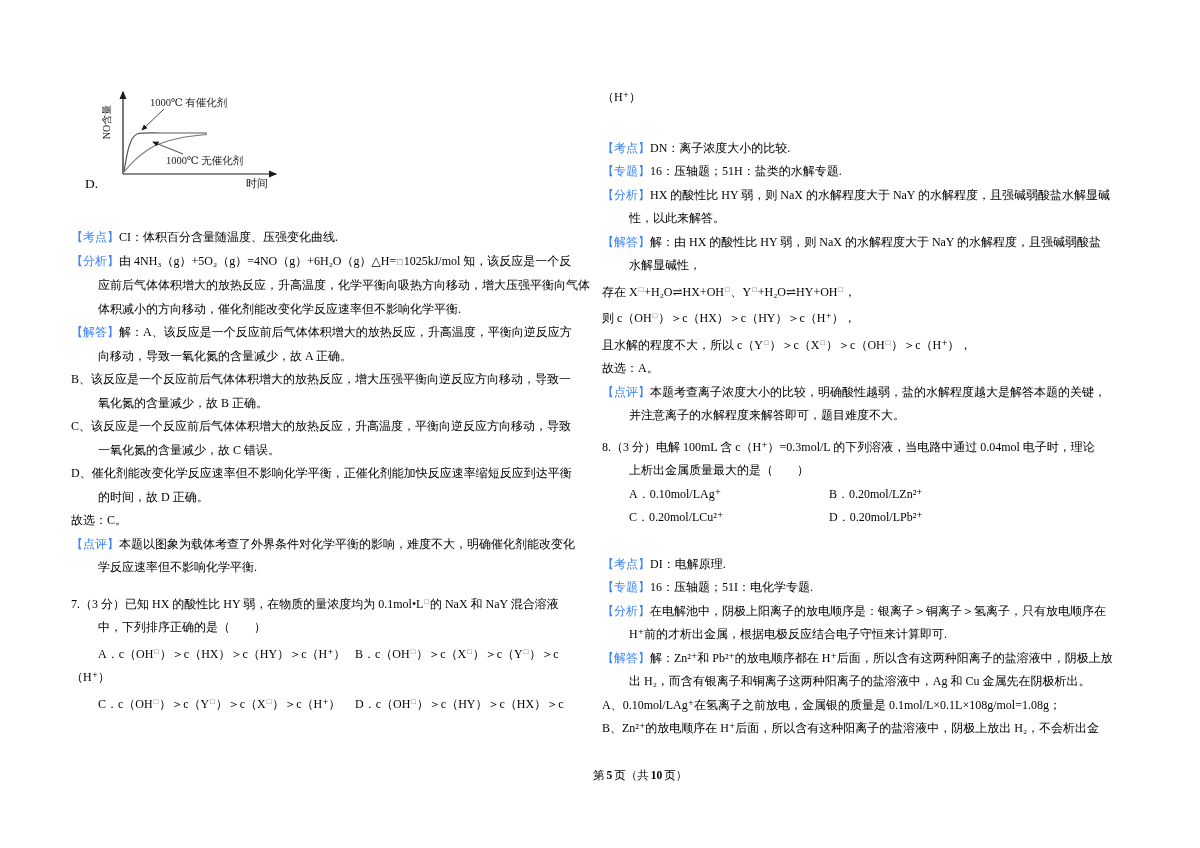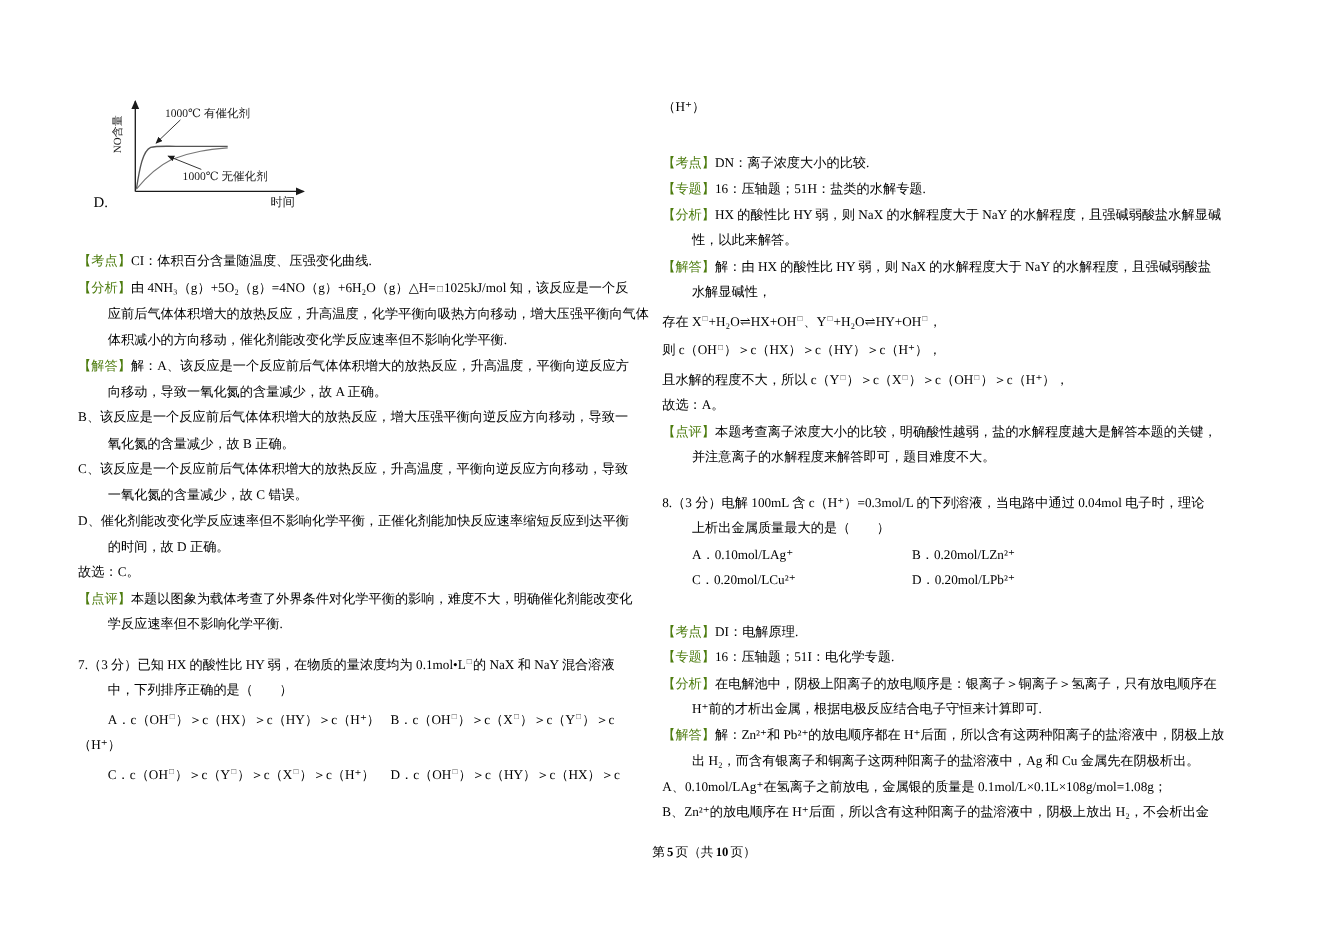--- a/index.html
+++ b/index.html
@@ -4,21 +4,21 @@
 <style>
   html,body{margin:0;padding:0;background:#ffffff;}
   .page{position:relative;width:1200px;height:844px;background:#ffffff;overflow:hidden;
         font-family:"Liberation Serif","DejaVu Serif",serif;color:#000;}
   .col{position:absolute;font-size:12px;}
   .col-left{left:71px;top:226px;width:525px;}
   .col-right{left:602px;top:86px;width:545px;}
   .line{line-height:23.5px;white-space:nowrap;}
   .line.ind{padding-left:27px;}
   .cell{display:inline-block;}
-  .seg-t{color:#4d7c0f;}
+  .seg-t{color:#3b82f6;}
   .seg-b{font-size:7.5px;vertical-align:4px;color:#555;padding:0 1px;}
   .seg-m{font-size:9px;color:#555;padding:0 1px;}
   .seg-s{font-weight:bold;margin:0 2px;}
   .graph{position:absolute;left:80px;top:80px;}
   .graph text{font-size:10.5px;fill:#1a1a1a;font-family:"Liberation Serif","DejaVu Serif",serif;}
   .panel-label{position:absolute;left:85px;top:176px;font-size:13.5px;}
   .footer{position:absolute;left:0;top:766px;width:1200px;text-align:center;font-size:11.5px;padding-left:40px;}
   .footer .line{line-height:18px;}
 </style>
 </head>
@@ -75,21 +75,21 @@
       <div class="line"><span class="seg-t">【分析】</span><span>HX 的酸性比 HY 弱，则 NaX 的水解程度大于 NaY 的水解程度，且强碱弱酸盐水解显碱</span></div>
       <div class="line ind"><span>性，以此来解答。</span></div>
       <div class="line"><span class="seg-t">【解答】</span><span>解：由 HX 的酸性比 HY 弱，则 NaX 的水解程度大于 NaY 的水解程度，且强碱弱酸盐</span></div>
       <div class="line ind"><span>水解显碱性，</span></div>
       <div class="line"><span>存在 X</span><span class="seg-b">□</span><span>+H₂O⇌HX+OH</span><span class="seg-b">□</span><span>、Y</span><span class="seg-b">□</span><span>+H₂O⇌HY+OH</span><span class="seg-b">□</span><span>，</span></div>
       <div class="line"><span>则 c（OH</span><span class="seg-b">□</span><span>）＞c（HX）＞c（HY）＞c（H⁺），</span></div>
       <div class="line"><span>且水解的程度不大，所以 c（Y</span><span class="seg-b">□</span><span>）＞c（X</span><span class="seg-b">□</span><span>）＞c（OH</span><span class="seg-b">□</span><span>）＞c（H⁺），</span></div>
       <div class="line"><span>故选：A。</span></div>
       <div class="line"><span class="seg-t">【点评】</span><span>本题考查离子浓度大小的比较，明确酸性越弱，盐的水解程度越大是解答本题的关键，</span></div>
       <div class="line ind"><span>并注意离子的水解程度来解答即可，题目难度不大。</span></div>
-      <div class="line" style="margin-top: 18px;"><span>8.（3 分）电解 100mL 含 c（H⁺）=0.3mol/L 的下列溶液，当电路中通过 0.04mol 电子时，理论</span></div>
+      <div class="line" style="margin-top: 8px;"><span>8.（3 分）电解 100mL 含 c（H⁺）=0.3mol/L 的下列溶液，当电路中通过 0.04mol 电子时，理论</span></div>
       <div class="line ind"><span>上析出金属质量最大的是（　　）</span></div>
       <div class="line ind"><span class="cell" style="width: 200px;"><span>A．0.10mol/LAg⁺</span></span><span class="cell"><span>B．0.20mol/LZn²⁺</span></span></div>
       <div class="line ind"><span class="cell" style="width: 200px;"><span>C．0.20mol/LCu²⁺</span></span><span class="cell"><span>D．0.20mol/LPb²⁺</span></span></div>
       <div class="line" style="margin-top: 23px;"><span class="seg-t">【考点】</span><span>DI：电解原理.</span></div>
       <div class="line"><span class="seg-t">【专题】</span><span>16：压轴题；51I：电化学专题.</span></div>
       <div class="line"><span class="seg-t">【分析】</span><span>在电解池中，阴极上阳离子的放电顺序是：银离子＞铜离子＞氢离子，只有放电顺序在</span></div>
       <div class="line ind"><span>H⁺前的才析出金属，根据电极反应结合电子守恒来计算即可.</span></div>
       <div class="line"><span class="seg-t">【解答】</span><span>解：Zn²⁺和 Pb²⁺的放电顺序都在 H⁺后面，所以含有这两种阳离子的盐溶液中，阴极上放</span></div>
       <div class="line ind"><span>出 H₂，而含有银离子和铜离子这两种阳离子的盐溶液中，Ag 和 Cu 金属先在阴极析出。</span></div>
       <div class="line"><span>A、0.10mol/LAg⁺在氢离子之前放电，金属银的质量是 0.1mol/L×0.1L×108g/mol=1.08g；</span></div>

